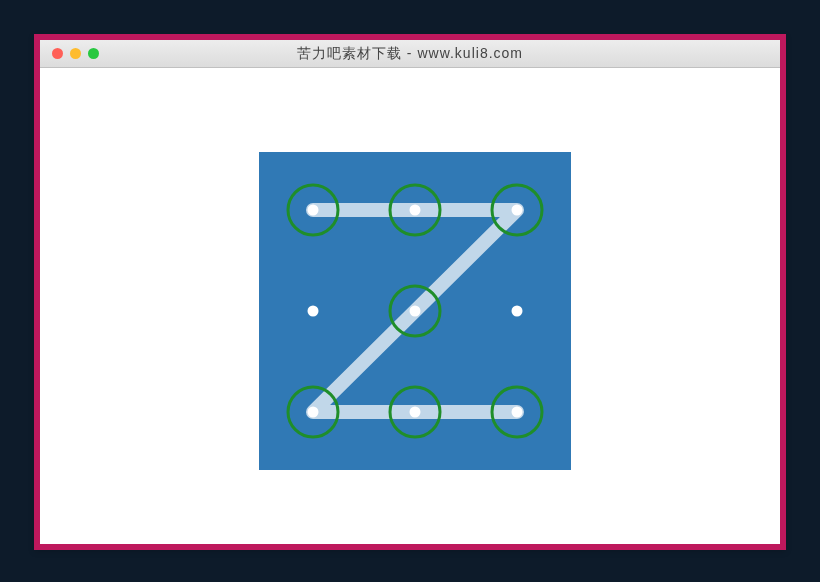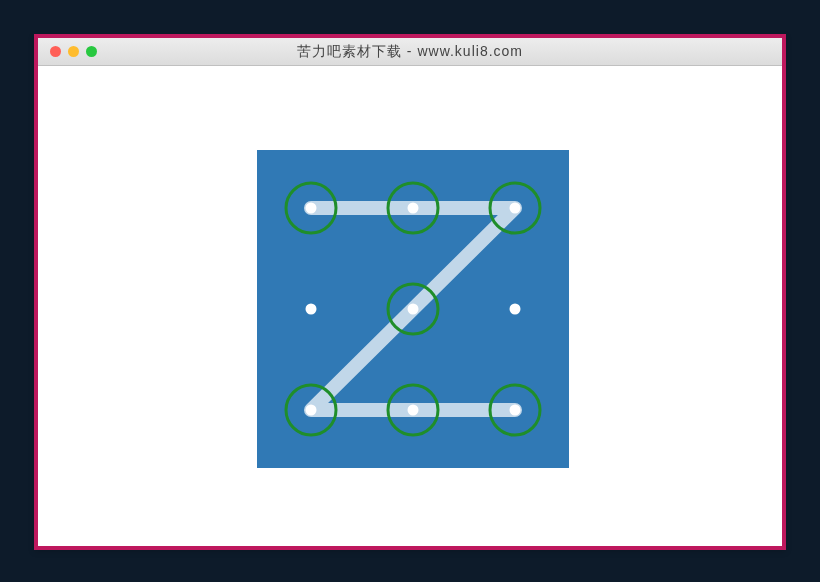--- a/index.html
+++ b/index.html
@@ -10,21 +10,21 @@
       font-family: "SimSun", "宋体", sans-serif;
       overflow: hidden;
     }
     .window {
       position: absolute;
       left: 34px;
       top: 34px;
       width: 752px;
       height: 516px;
       background: #ffffff;
-      border: 4px solid #be185d;
+      border: 6px solid #be185d;
       box-shadow: 0 2px 6px rgba(0,0,0,0.15);
     }
     .titlebar {
       height: 28px;
       background: linear-gradient(#ededed, #dcdcdc);
       border-bottom: 1px solid #c0c0c0;
       display: flex;
       align-items: center;
       position: relative;
     }

